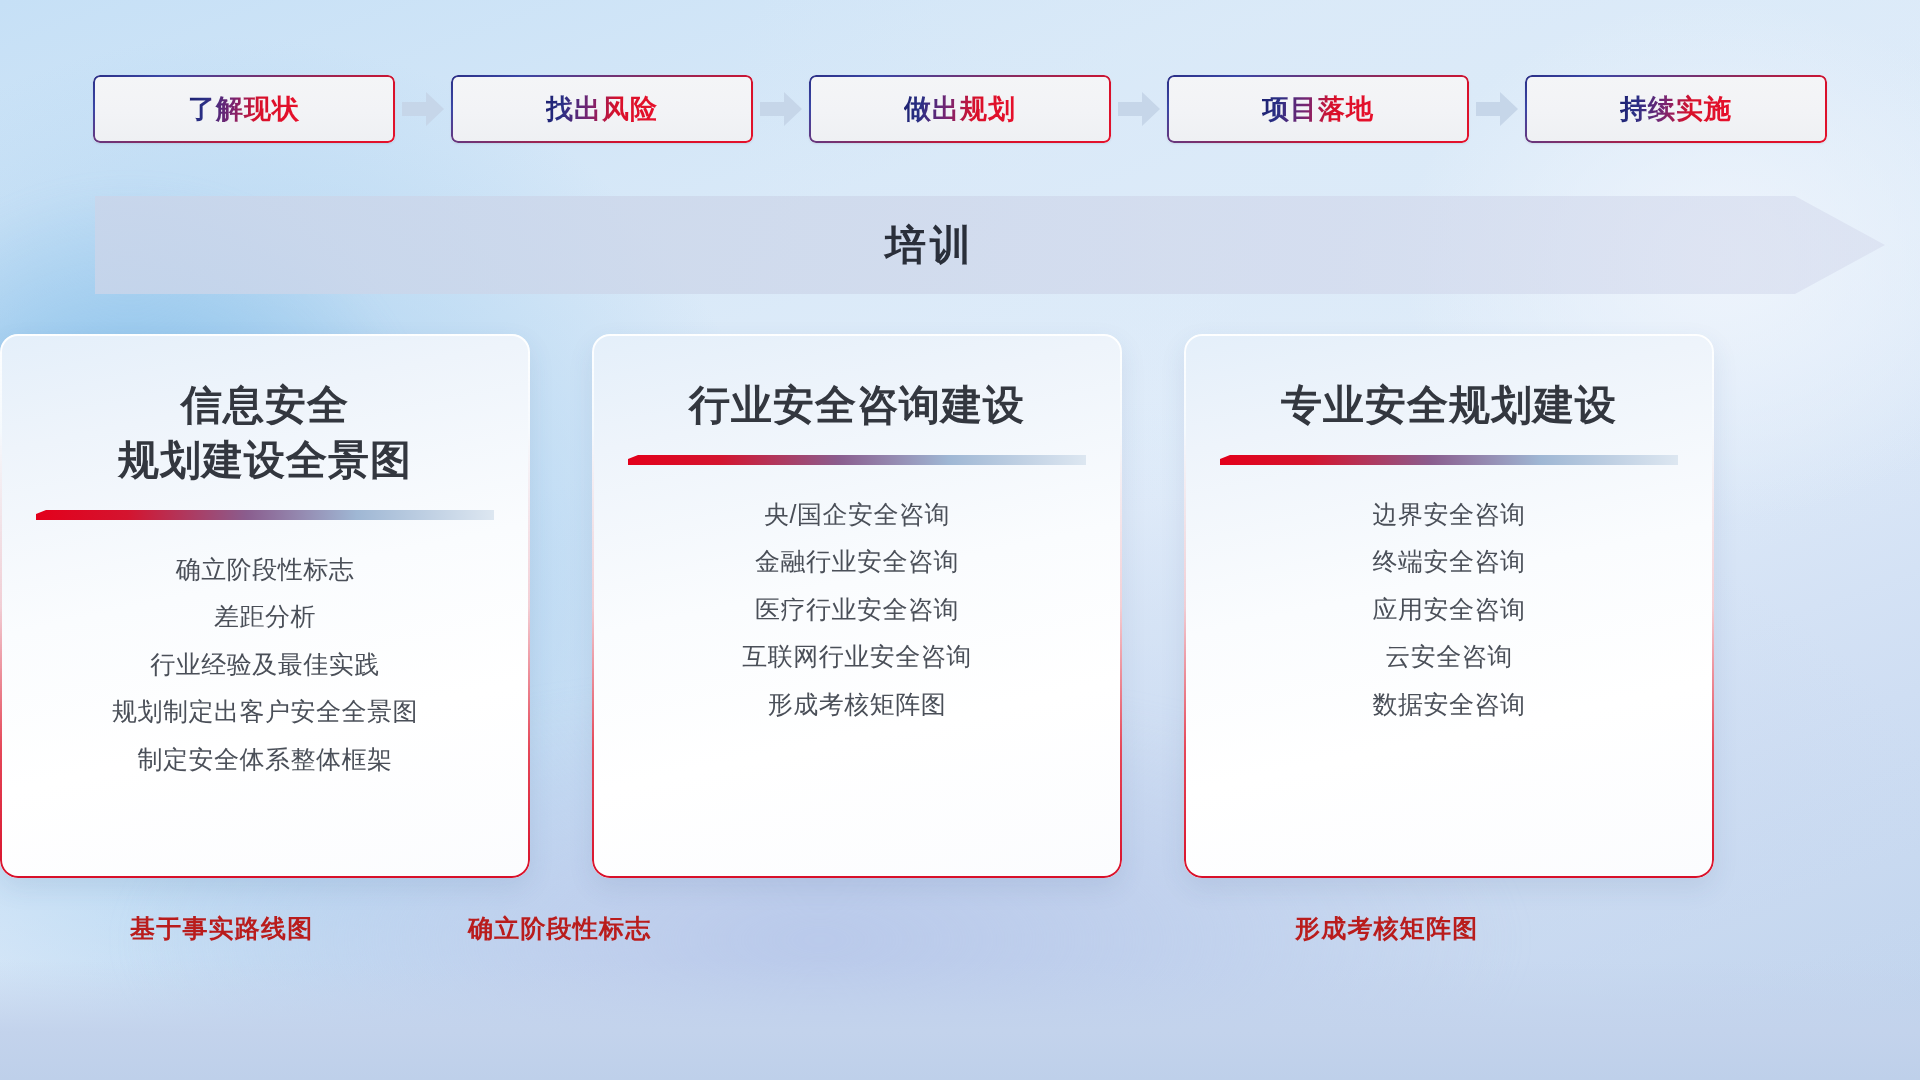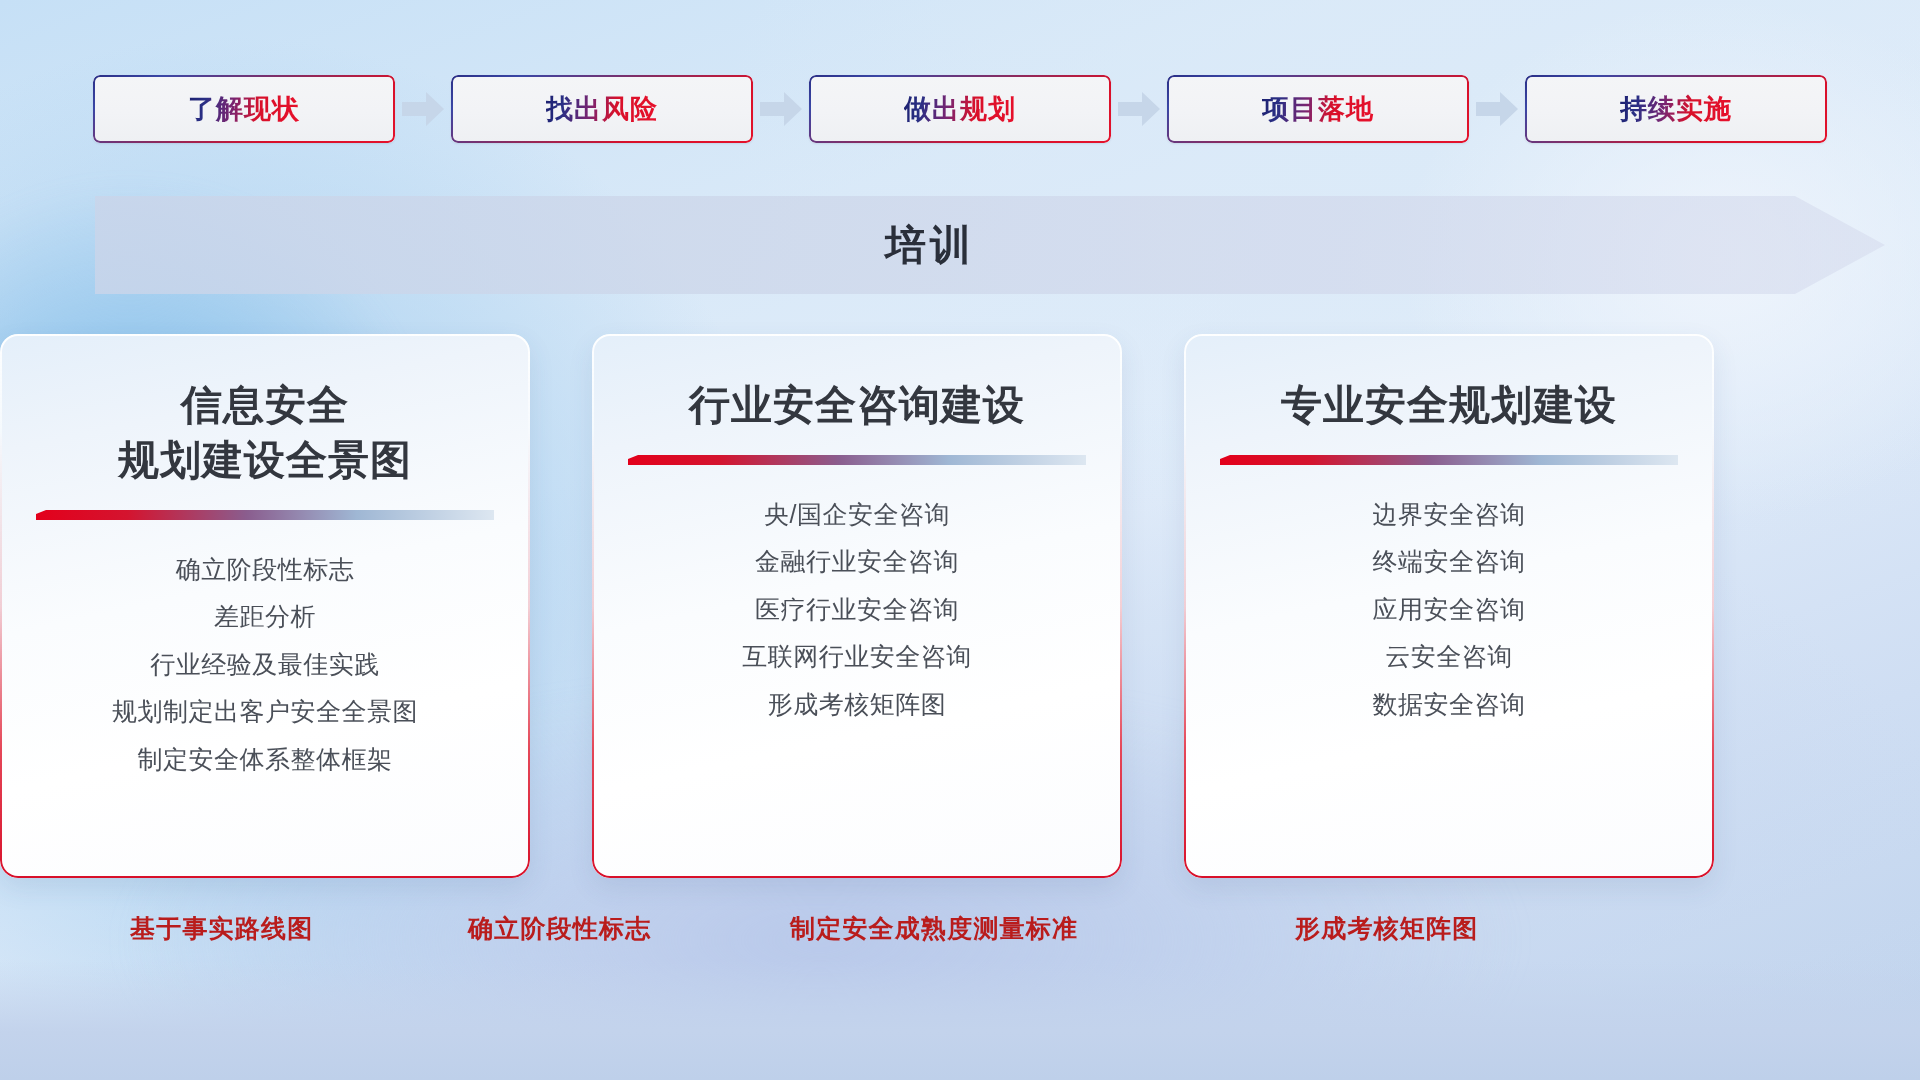--- a/index.html
+++ b/index.html
@@ -268,15 +268,14 @@
         <li>云安全咨询</li>
         <li>数据安全咨询</li>
       </ul>
     </div>
   </div>
 </div>
 
 <div id="bottom">
   <div class="blabel" style="left:130px">基于事实路线图</div>
   <div class="blabel" style="left:468px">确立阶段性标志</div>
-  <div class="blabel" style="left:790px">制定安全成熟度测量标准</div>
   <div class="blabel" style="left:1295px">形成考核矩阵图</div>
 </div>
 
 </body></html>

